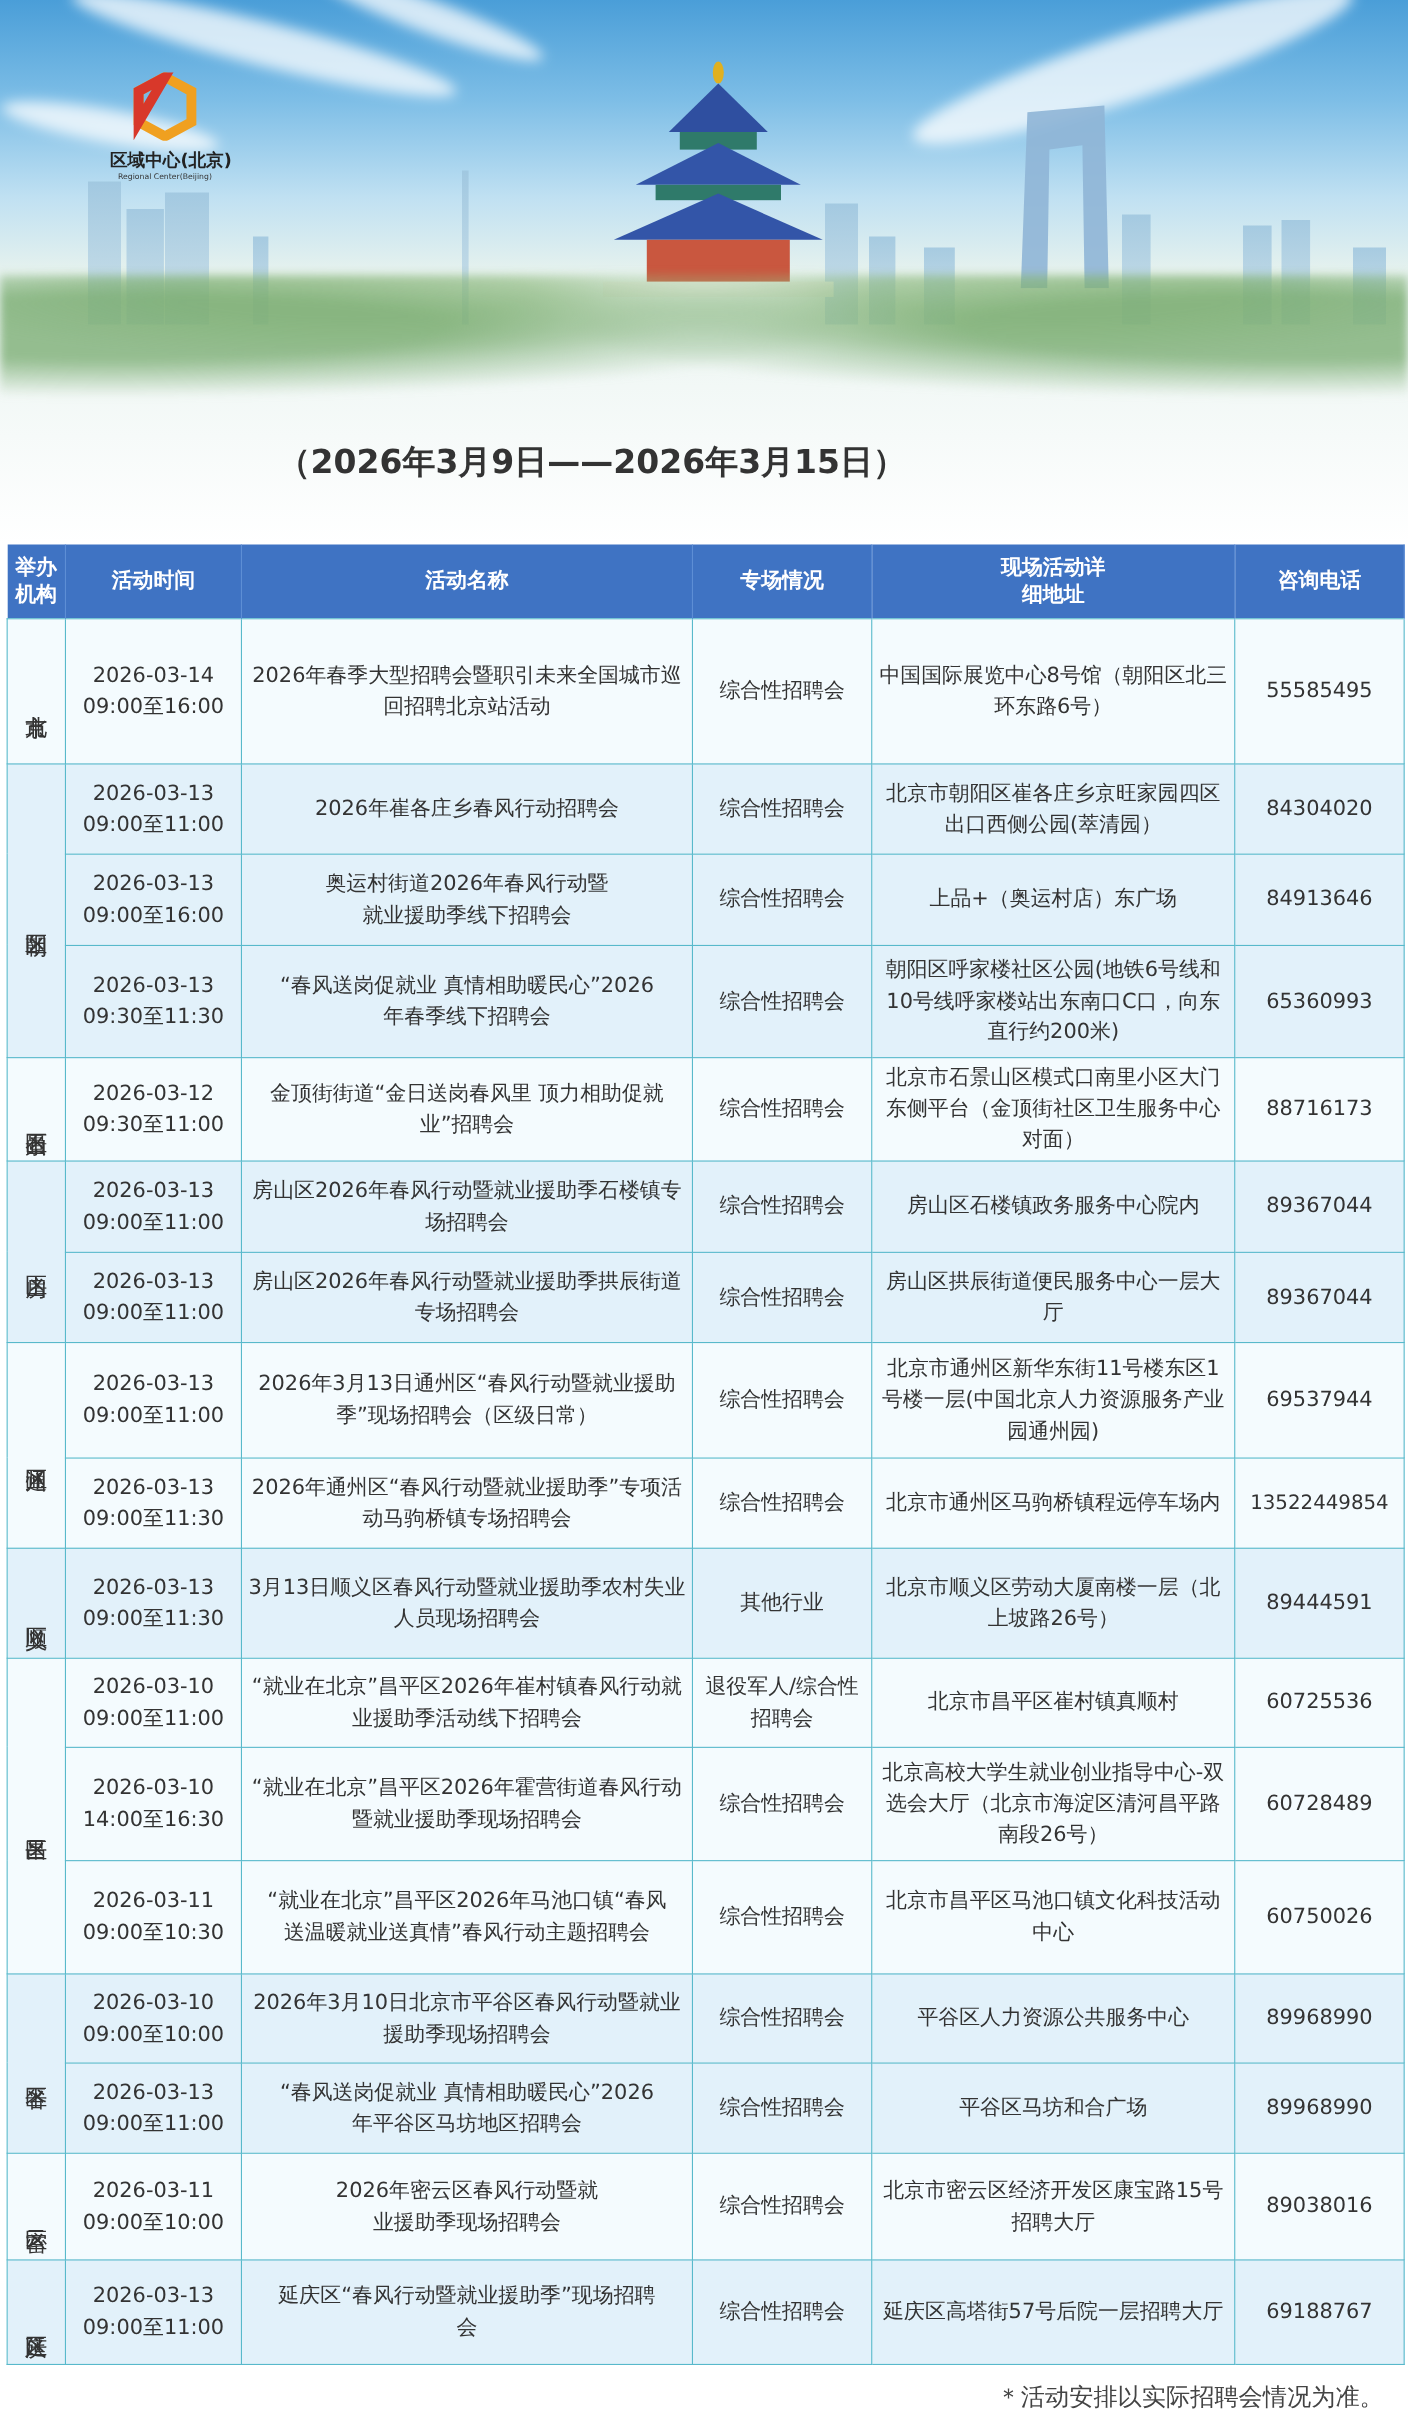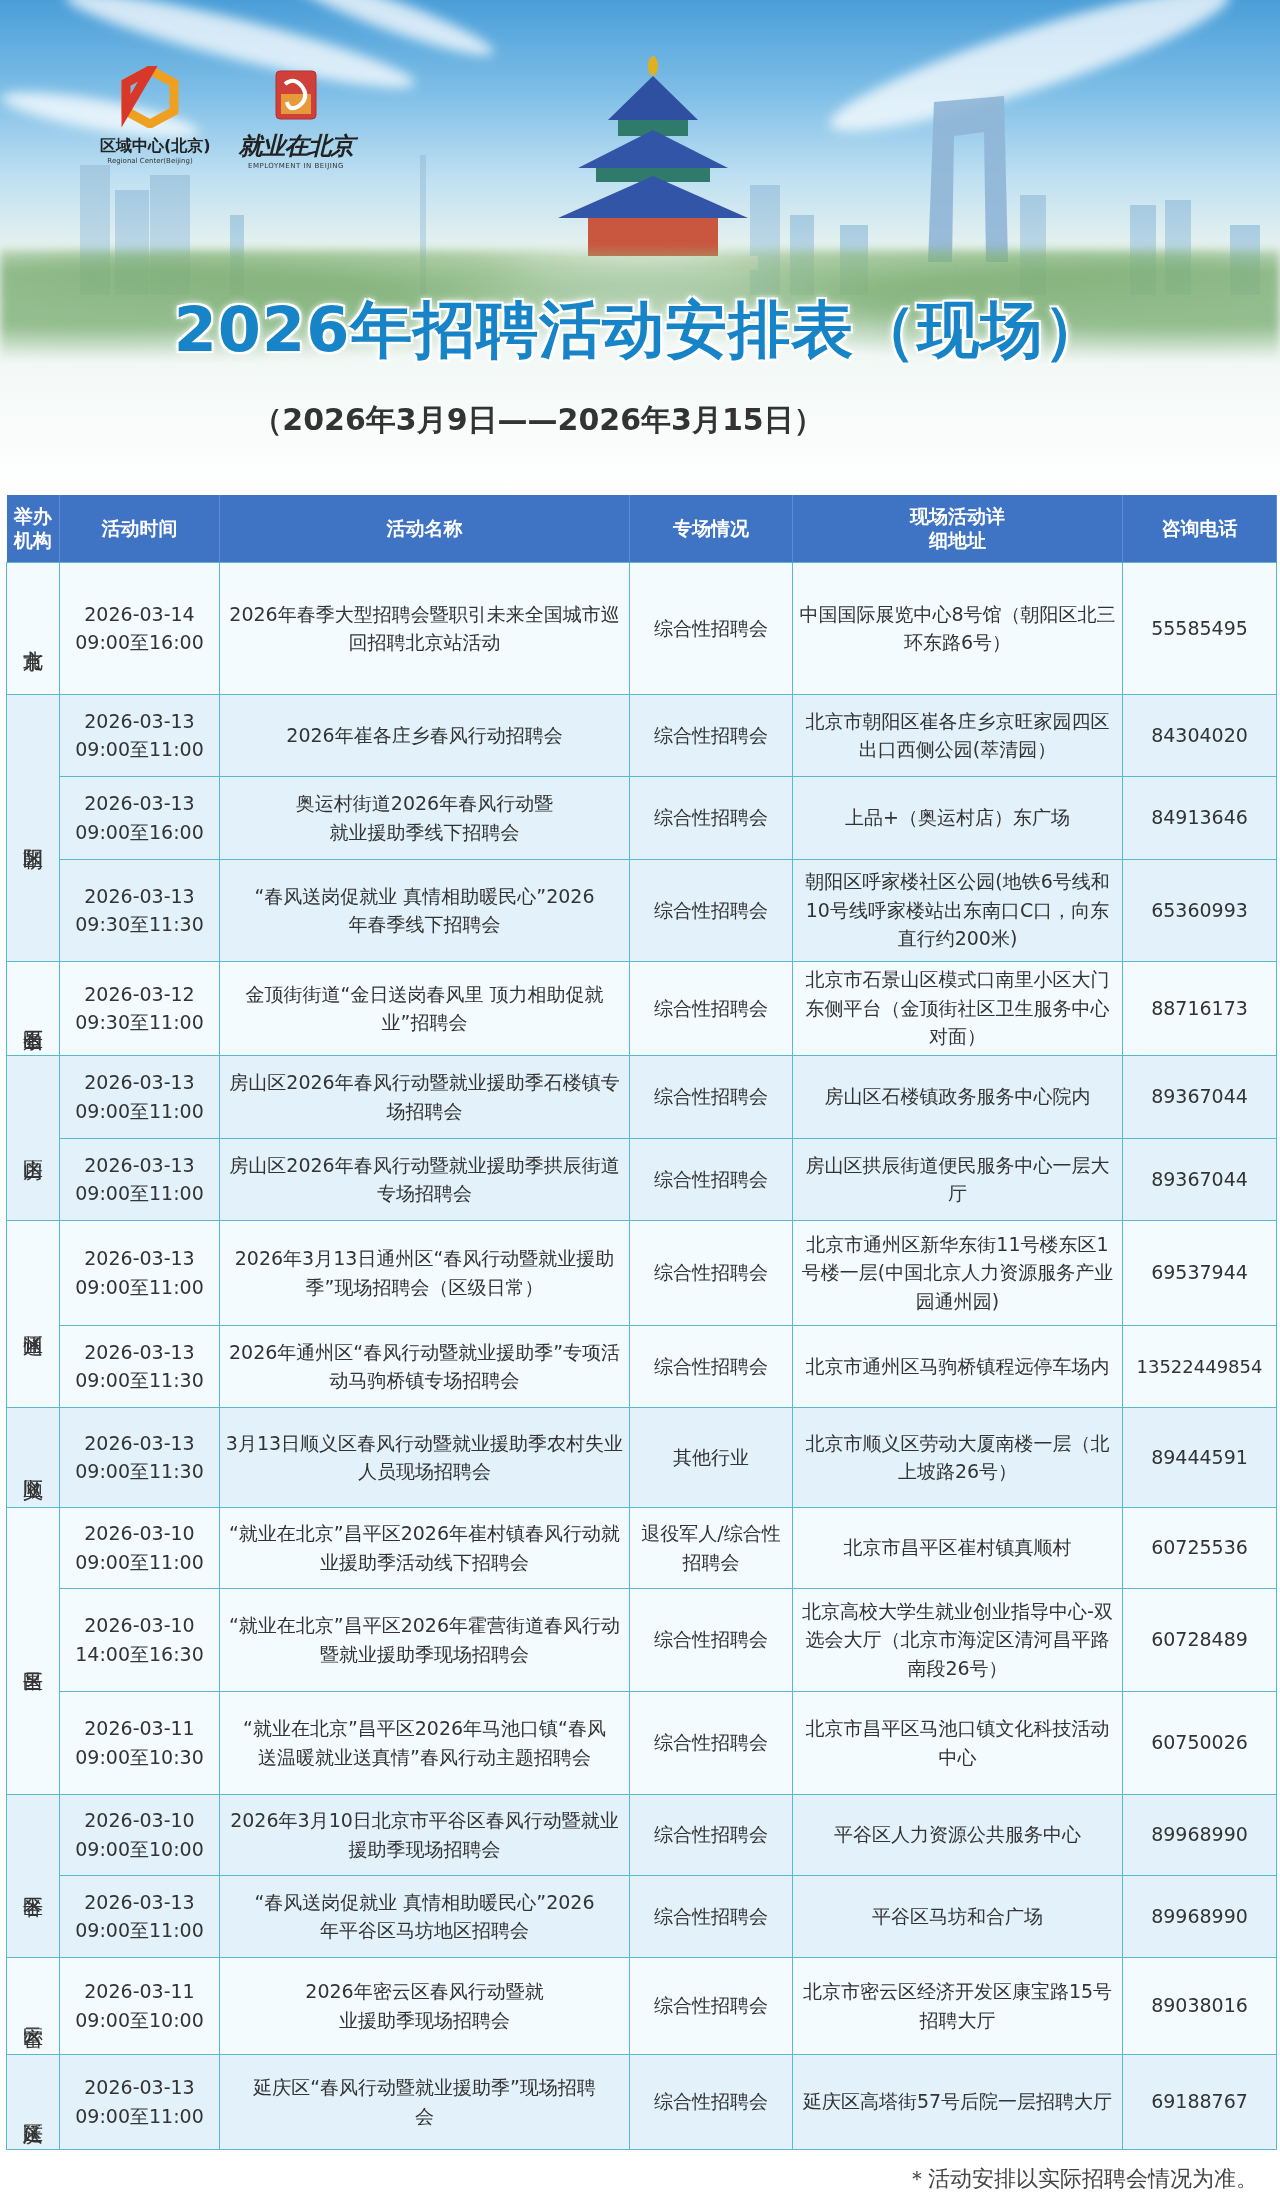--- a/index.html
+++ b/index.html
@@ -84,31 +84,21 @@
 
   <div class="logo1">
     <svg class="mark" viewBox="0 0 62 62">
       <polygon points="31,4 55,17 55,45 31,58 7,45 7,17" fill="none" stroke="#f0a020" stroke-width="9"></polygon>
       <polygon points="31,4 7,17 7,45" fill="none" stroke="#d8382a" stroke-width="9"></polygon>
     </svg>
     <div class="cn">区域中心(北京)</div>
     <div class="en">Regional Center(Beijing)</div>
   </div>
 
-  <div class="logo2">
-    <svg class="mark" viewBox="0 0 42 50">
-      <rect x="1" y="1" width="40" height="48" rx="4" fill="#d0403a" stroke="#b23030"></rect>
-      <rect x="6" y="24" width="30" height="20" fill="#e69a3a"></rect>
-      <path d="M10 14 Q20 6 28 18 Q34 28 24 36 Q14 42 12 32" fill="none" stroke="#ffffff" stroke-width="4"></path>
-    </svg>
-    <div class="cn">就业在北京</div>
-    <div class="en">EMPLOYMENT IN BEIJING</div>
-  </div>
-
-  <div class="title">2026年招聘活动安排表（现场）</div>
+
   <div class="subtitle">（2026年3月9日——2026年3月15日）</div>
 </div>
 
 <table class="sched">
   <colgroup>
     <col style="width:53px">
       <col style="width:160px">
       <col style="width:410px">
       <col style="width:163px">
       <col style="width:330px">

